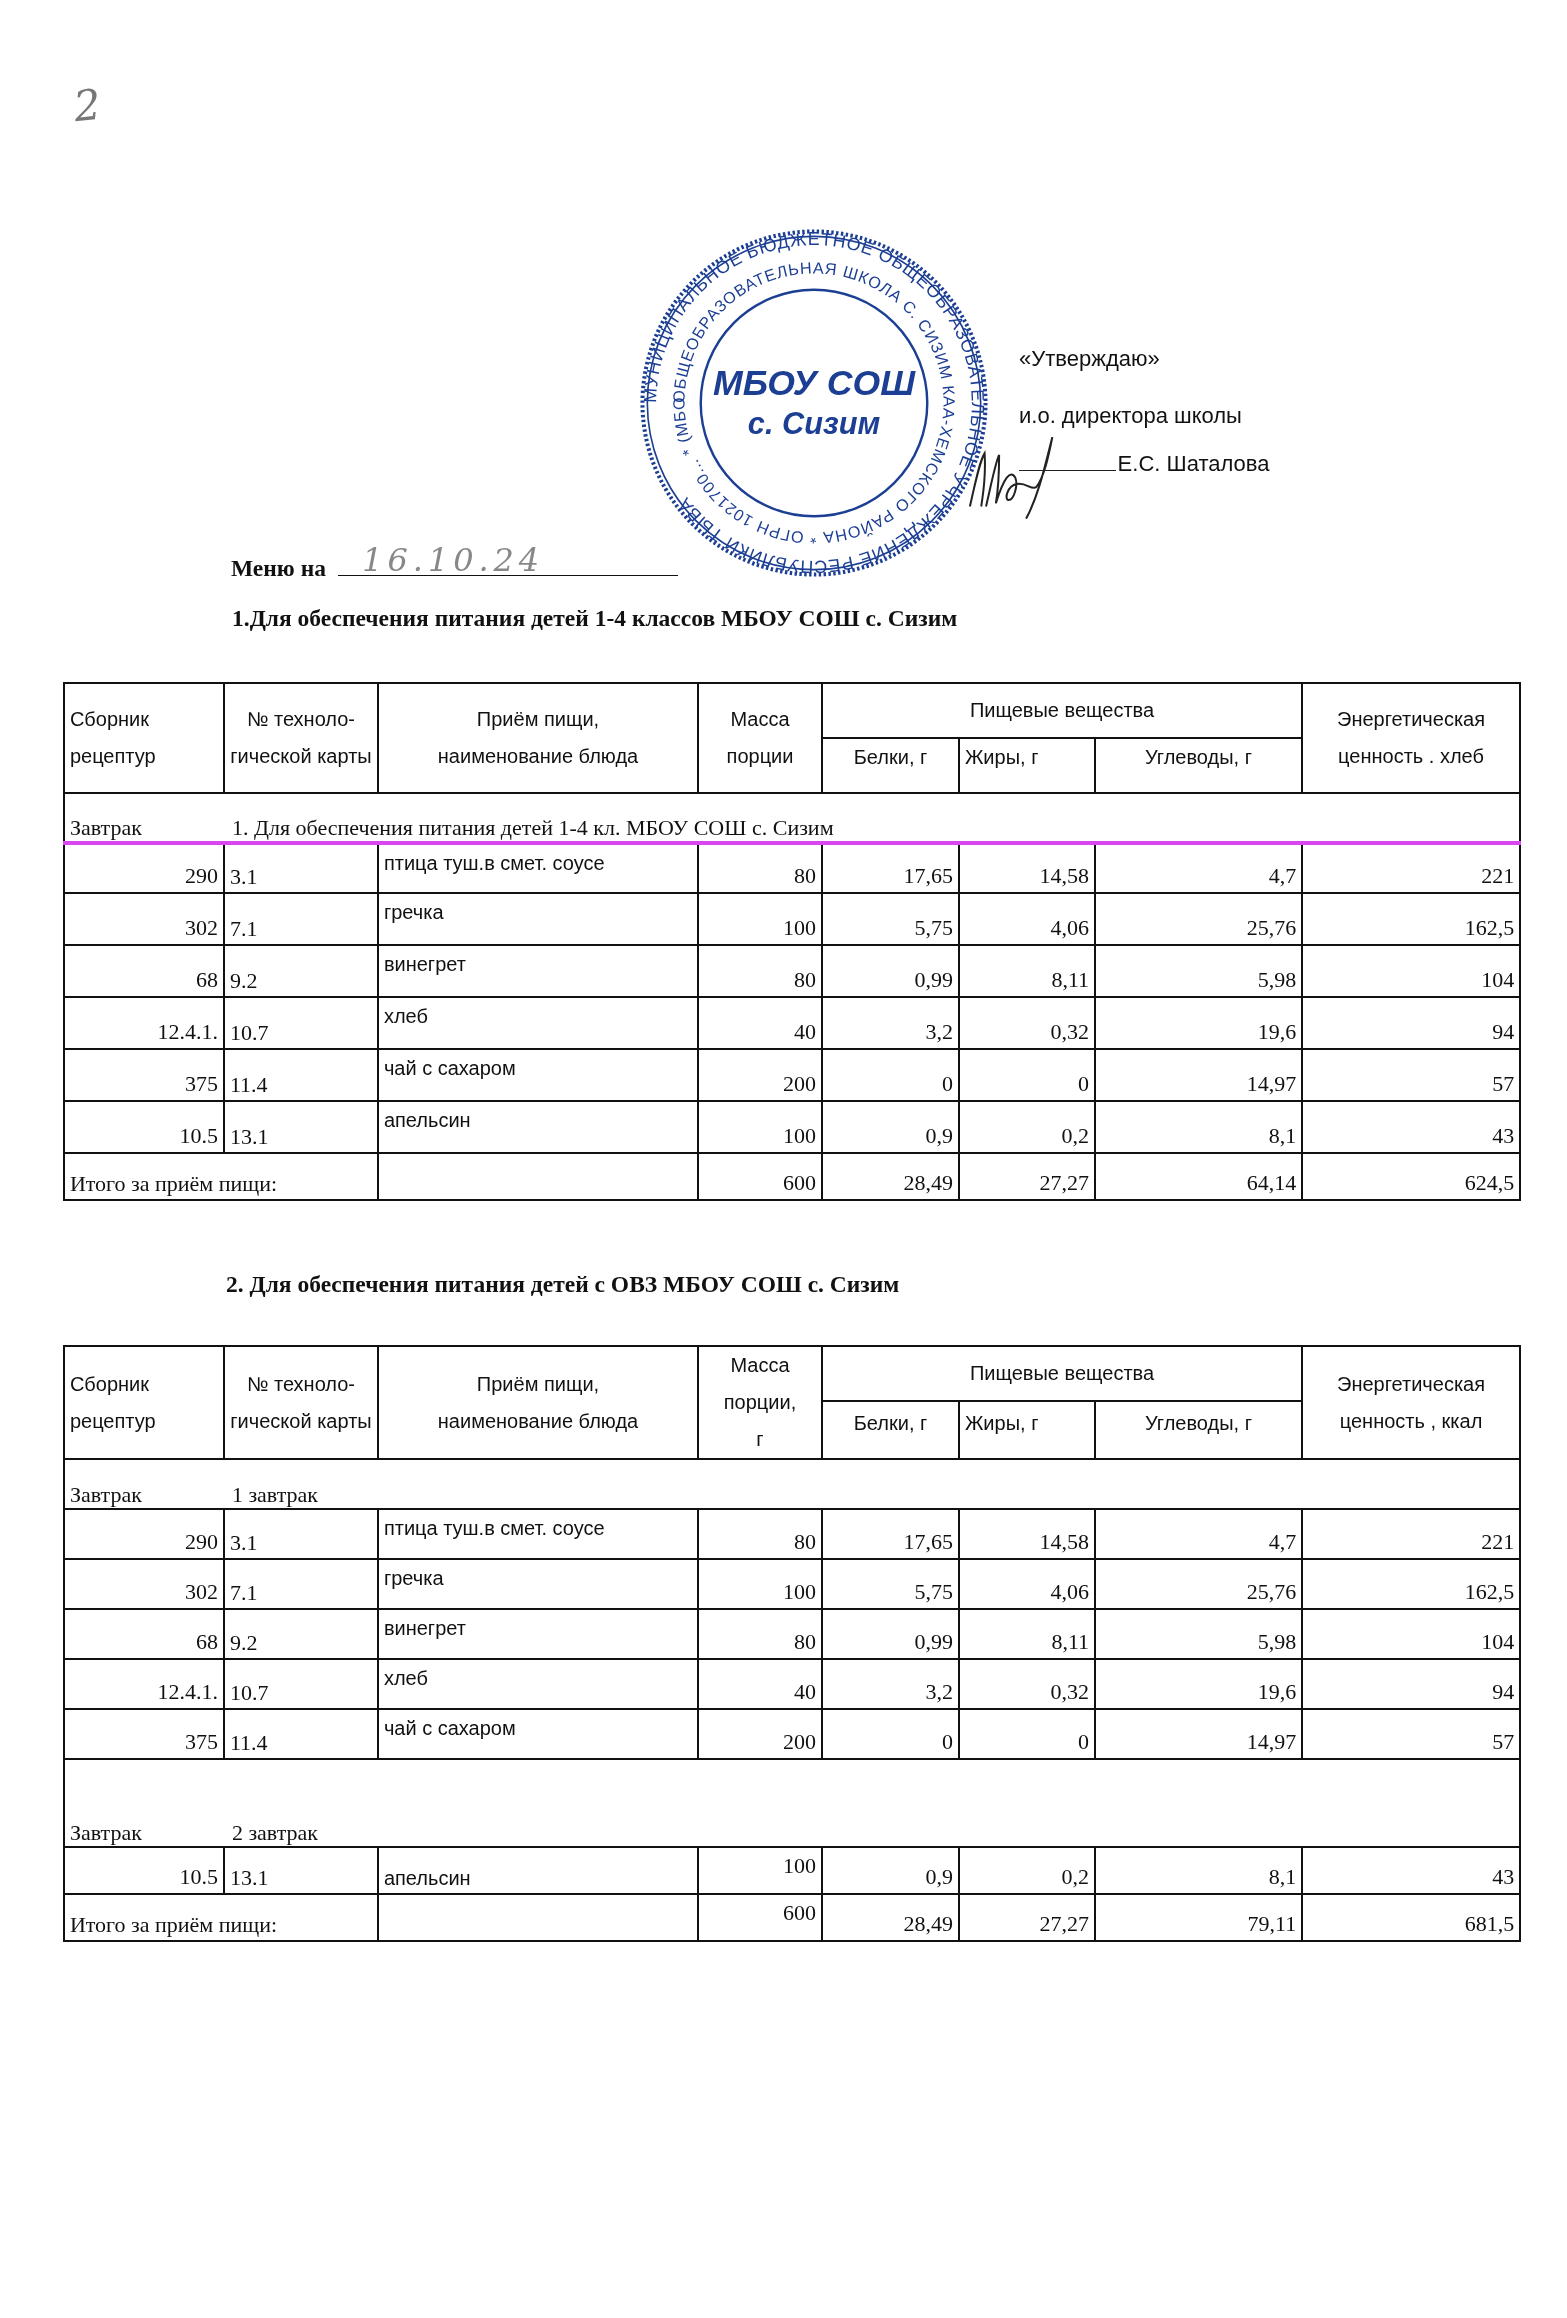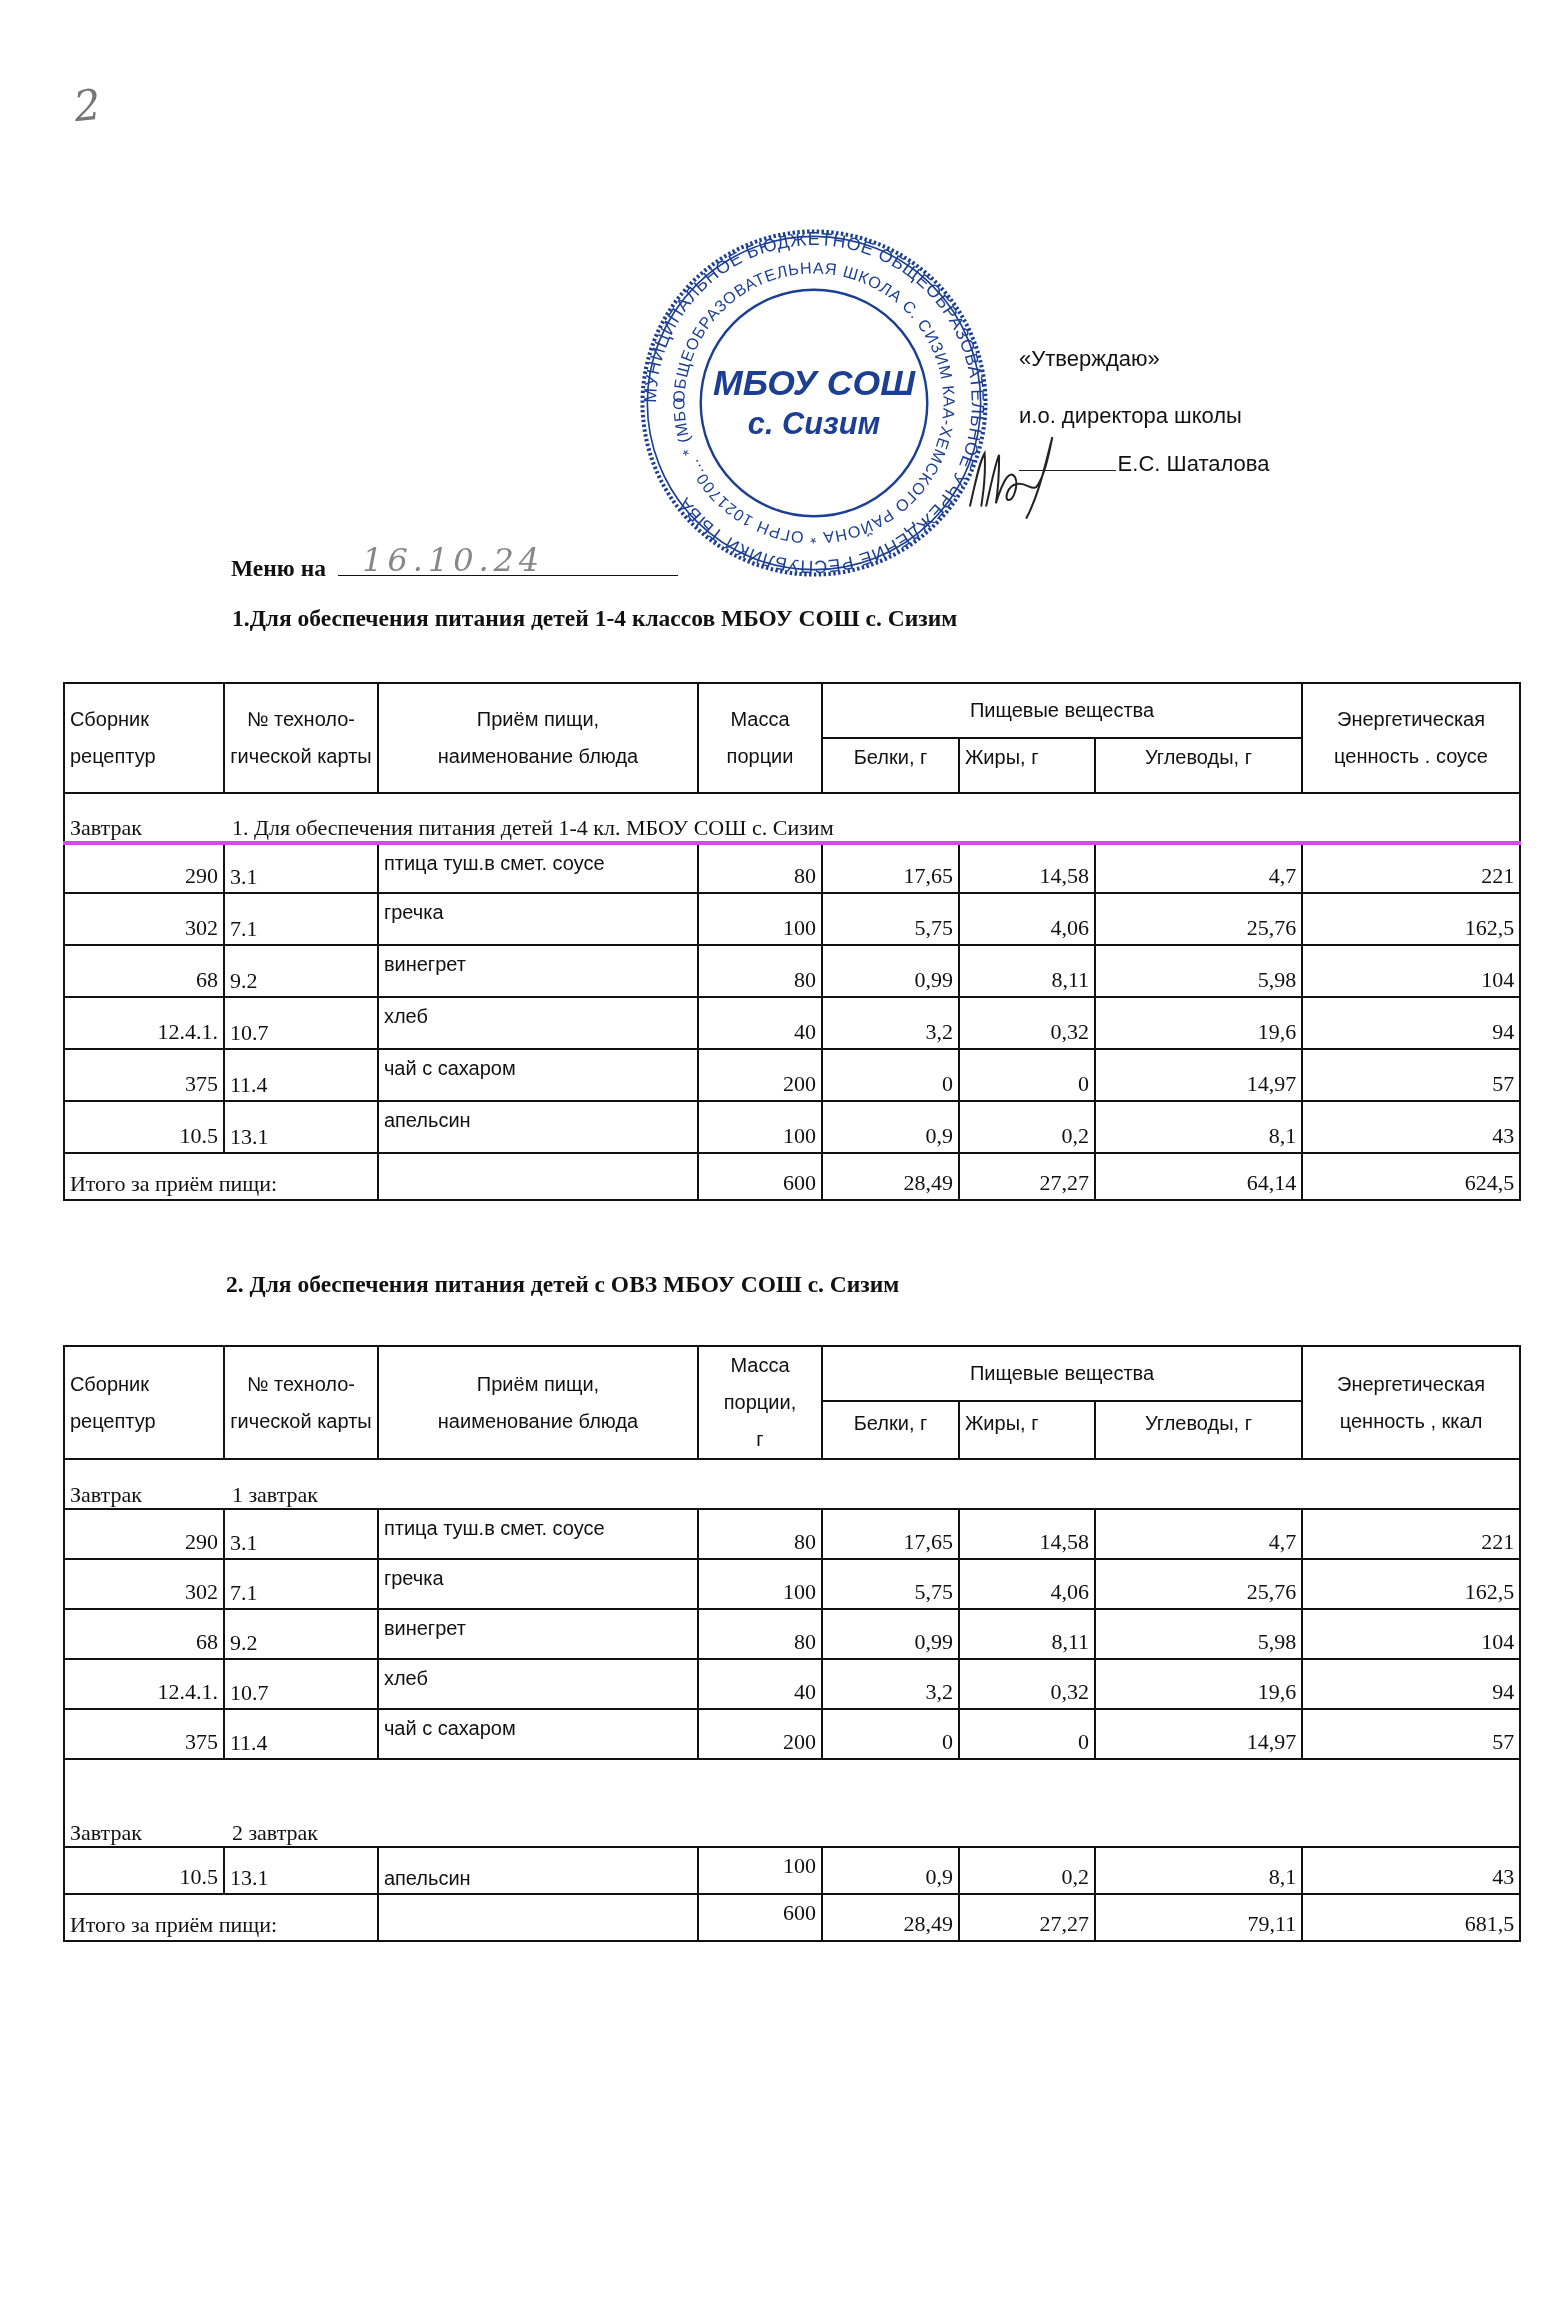--- a/index.html
+++ b/index.html
@@ -139,21 +139,21 @@
       <col style="width:207px">
       <col style="width:218px">
   </colgroup>
   <tbody>
       <tr class="hdr" style="height:55px">
     <th rowspan="2" class="left" style="white-space:normal">Сборник рецептур</th>
     <th rowspan="2" style="white-space:normal">№ техноло-гической карты</th>
     <th rowspan="2" style="white-space:normal;padding:0 49px">Приём пищи, наименование блюда</th>
     <th rowspan="2" style="white-space:normal;padding:0 22.6px">Масса порции</th>
     <th colspan="3">Пищевые вещества</th>
-    <th rowspan="2" style="white-space:normal">Энергетическая ценность . соусе</th>
+    <th rowspan="2" style="white-space:normal">Энергетическая ценность . хлеб</th>
   </tr>
   <tr class="hdr" style="height:50px">
     <th class="sub">Белки, г</th>
     <th class="sub left">Жиры, г</th>
     <th class="sub">Углеводы, г</th>
   </tr>
   <tr class="meal-row" style="height:50px">
     <td colspan="8" style="border-bottom:4px solid #d946ef">
       <span class="meal-label">Завтрак</span><span>1. Для обеспечения питания детей 1-4 кл. МБОУ СОШ с. Сизим</span>
     </td>

